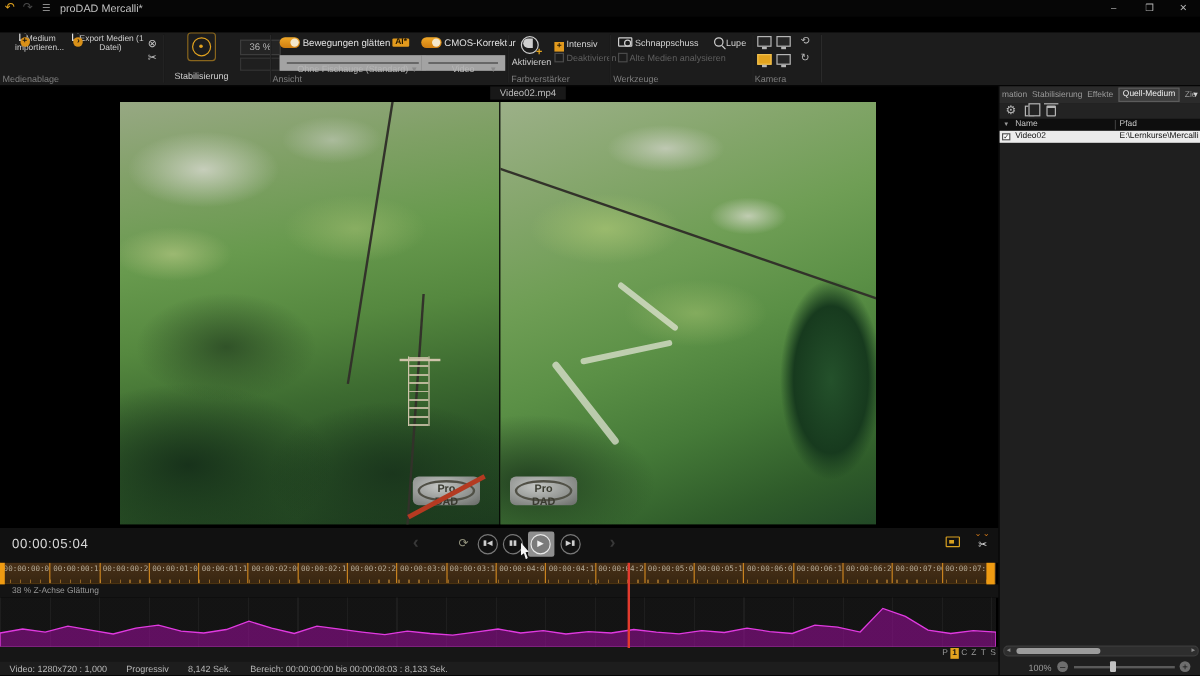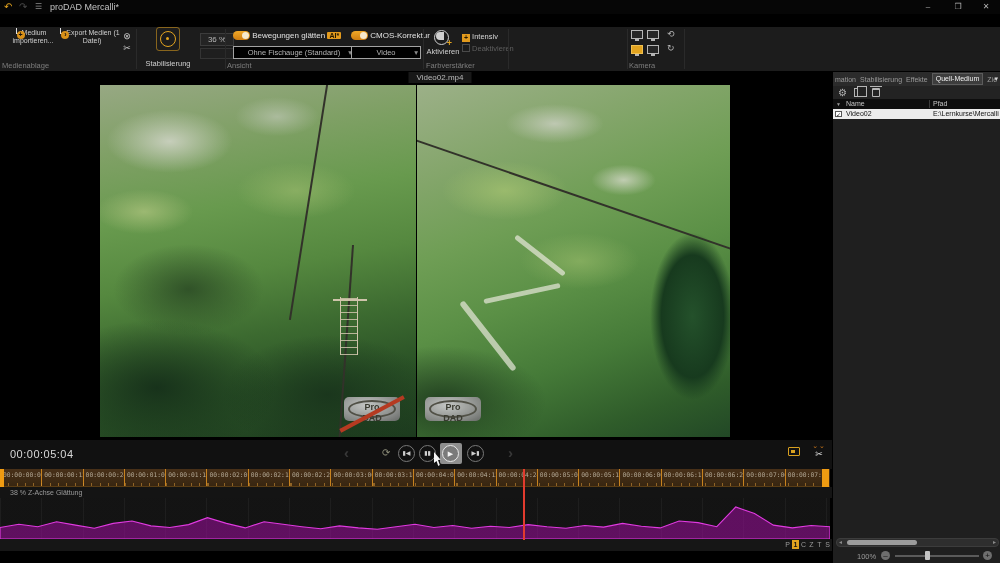--- a/index.html
+++ b/index.html
@@ -51,21 +51,21 @@
   .spin-box { position:absolute; left:62px; top:6px; width:34px; height:13px; background:#242424; border:1px solid #3c3c3c; color:#b5b5b5; font-size:8px; text-align:center; line-height:12px; }
   .spin-box2 { position:absolute; left:62px; top:21px; width:34px; height:11px; background:#1f1f1f; border:1px solid #343434; }
   .spin-btn { position:absolute; left:100px; width:9px; height:9px; color:#b5b5b5; font-size:9px; line-height:9px; text-align:center; }
   .sp-plus { top:7px; } .sp-minus { top:22px; }
 
   
   .toggle { position:relative; display:inline-block; width:17px; height:9px; border-radius:5px; background:linear-gradient(#f0a828,#cf7d10); vertical-align:middle; }
   .toggle::after { content:""; position:absolute; right:1px; top:1px; width:7px; height:7px; border-radius:50%; background:#f5e8cc; }
   .cam-row1 { position:absolute; left:6px; top:4px; font-size:8px; color:#e0e0e0; white-space:nowrap; }
   .ai-badge { display:inline-block; background:#e29a1d; color:#201600; font-size:7px; font-weight:bold; padding:0 2px; border-radius:1px; vertical-align:middle; }
-  .dropdown { position:absolute; background:#000000; border:1px solid #a3a3a3; color:#b5b5b5; font-size:7.5px; text-align:center; }
+  .dropdown { position:absolute; background:#404040; border:6px solid #a3a3a3; color:#b5b5b5; font-size:7.5px; text-align:center; }
   .dd-arrow { position:absolute; right:2px; top:0; color:#8a8a8a; }
   .dd-fish { left:6px; top:19px; width:122px; height:13px; line-height:12px; }
   .cmos-row { position:absolute; left:124px; top:4px; font-size:8px; color:#e0e0e0; white-space:nowrap; }
   .dd-turbo { left:124px; top:19px; width:70px; height:13px; line-height:12px; }
 
   
   .akt-ico { position:absolute; left:8px; top:3px; width:15px; height:15px; border:1.7px solid #cfcfcf; border-radius:50%; }
   .akt-ico::before { content:""; position:absolute; left:1px; top:1px; width:8px; height:8px; border-radius:50% 0 0 50%; background:#cfcfcf; }
   .akt-ico::after { content:"+"; position:absolute; right:-4px; bottom:-4px; color:#e2a31f; font-size:9px; font-weight:bold; }
   .akt-label { position:absolute; left:0; top:20px; width:34px; text-align:center; font-size:7.5px; color:#cfcfcf; }
@@ -285,20 +285,35 @@
         <span>Intensiv</span>
       </div>
       <div class="fv-row fv-deak">
         <span class="sq-ico sq-grey"></span>
         <span>Deaktivieren</span>
       </div>
       <div class="glabel">Farbverstärker</div>
     </div>
     <div class="rdiv" style="left:508px;"></div>
 
+    <div class="rgroup" style="left:511px;width:114px;">
+      <div class="fv-row wz-snap">
+        <span class="cam-ico"></span>
+        <span>Schnappschuss</span>
+      </div>
+      <div class="fv-row wz-ana">
+        <span class="sq-ico sq-grey"></span>
+        <span>Alte Medien analysieren</span>
+      </div>
+      <div class="fv-row wz-lupe">
+        <span class="lupe-ico"></span>
+        <span>Lupe</span>
+      </div>
+      <div class="glabel">Werkzeuge</div>
+    </div>
     <div class="rdiv" style="left:627px;"></div>
 
     <div class="rgroup" style="left:629px;width:54px;">
       <span class="mon" style="left:2px;top:3px;"></span>
       <span class="mon" style="left:18px;top:3px;"></span>
       <span class="mon sel" style="left:2px;top:18px;"></span>
       <span class="mon" style="left:18px;top:18px;"></span>
       <span class="ans-glyph" style="left:38px;top:2px;">⟲</span>
       <span class="ans-glyph" style="left:38px;top:16px;">↻</span>
       <div class="glabel">Kamera</div>
@@ -425,14 +440,20 @@
         <span class="viewbtn">P</span>
         <span class="viewbtn active">1</span>
         <span class="viewbtn">C</span>
         <span class="viewbtn">Z</span>
         <span class="viewbtn">T</span>
         <span class="viewbtn">S</span>
       </div>
   </div>
   <div class="playhead"></div>
 
+  <div class="statusbar">
+      <span class="sseg">Video: 1280x720 : 1,000</span>
+      <span class="sseg">Progressiv</span>
+      <span class="sseg">8,142 Sek.</span>
+      <span class="sseg">Bereich: 00:00:00:00 bis 00:00:08:03 : 8,133 Sek.</span>
+    </div>
 
 </div>
 
 </body></html>

